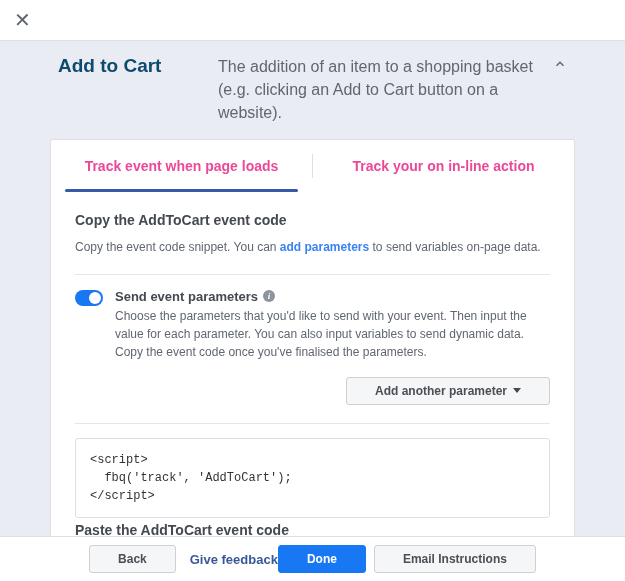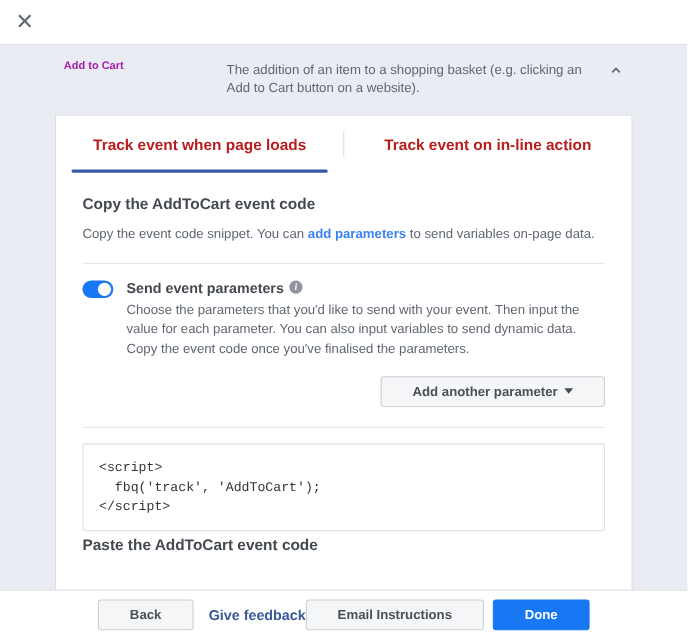--- a/index.html
+++ b/index.html
@@ -37,31 +37,32 @@
     height: 498px;
     overflow: hidden;
   }
   .event-header {
     display: flex;
     align-items: flex-start;
     padding: 14px 8px 14px 8px;
     gap: 12px;
   }
   .event-name {
-    font-size: 10px;
+    font-size: 19px;
     font-weight: 600;
-    color: #a21caf;
+    color: #0c4a6e;
     width: 136px;
     flex-shrink: 0;
   }
   .event-desc {
-    font-size: 12px;
+    font-size: 16px;
     color: #606770;
     line-height: 1.45;
     flex: 1;
+    margin-left: 12px;
   }
   .chevron {
     color: #606770;
     flex-shrink: 0;
     margin-top: 2px;
   }
   .card {
     background: #fff;
     border: 1px solid #dddfe2;
     border-radius: 2px;
@@ -69,21 +70,21 @@
   .tabs {
     display: flex;
     position: relative;
   }
   .tab {
     flex: 1;
     text-align: center;
     padding: 18px 10px;
     font-size: 14px;
     font-weight: 700;
-    color: #b91c1c;
+    color: #ec4899;
     cursor: pointer;
     position: relative;
   }
   .tab.active::after {
     content: "";
     position: absolute;
     left: 14px; right: 14px; bottom: 0;
     height: 3px;
     background: #3859a8;
     border-radius: 2px;
@@ -244,21 +245,21 @@
     <div class="event-desc">The addition of an item to a shopping basket (e.g. clicking an Add to Cart button on a website).</div>
     <svg class="chevron" width="14" height="14" viewBox="0 0 24 24" fill="none" stroke="currentColor" stroke-width="2.5">
         <polyline points="6 15 12 9 18 15"></polyline>
       </svg>
   </div>
 
   <div class="card">
     <div class="tabs">
       <div class="tab active">Track event when page loads</div>
       <div class="tab-sep"></div>
-      <div class="tab">Track event on in-line action</div>
+      <div class="tab">Track your on in-line action</div>
     </div>
 
     <div class="content">
 
       <div class="section-title">Copy the AddToCart event code</div>
       <div class="section-desc">
         <span>Copy the event code snippet. You can </span><b>add parameters</b><span> to send variables on-page data.</span>
       </div>
 
       <hr class="divider">
@@ -293,16 +294,16 @@
   </div>
 
 </div>
 
 <div class="footer">
   <div class="footer-left">
     <button class="btn">Back</button>
     <span class="link">Give feedback</span>
   </div>
   <div class="footer-right">
+    <button class="btn btn-primary">Done</button>
     <button class="btn">Email Instructions</button>
-    <button class="btn btn-primary">Done</button>
   </div>
 </div>
 
 </body></html>

